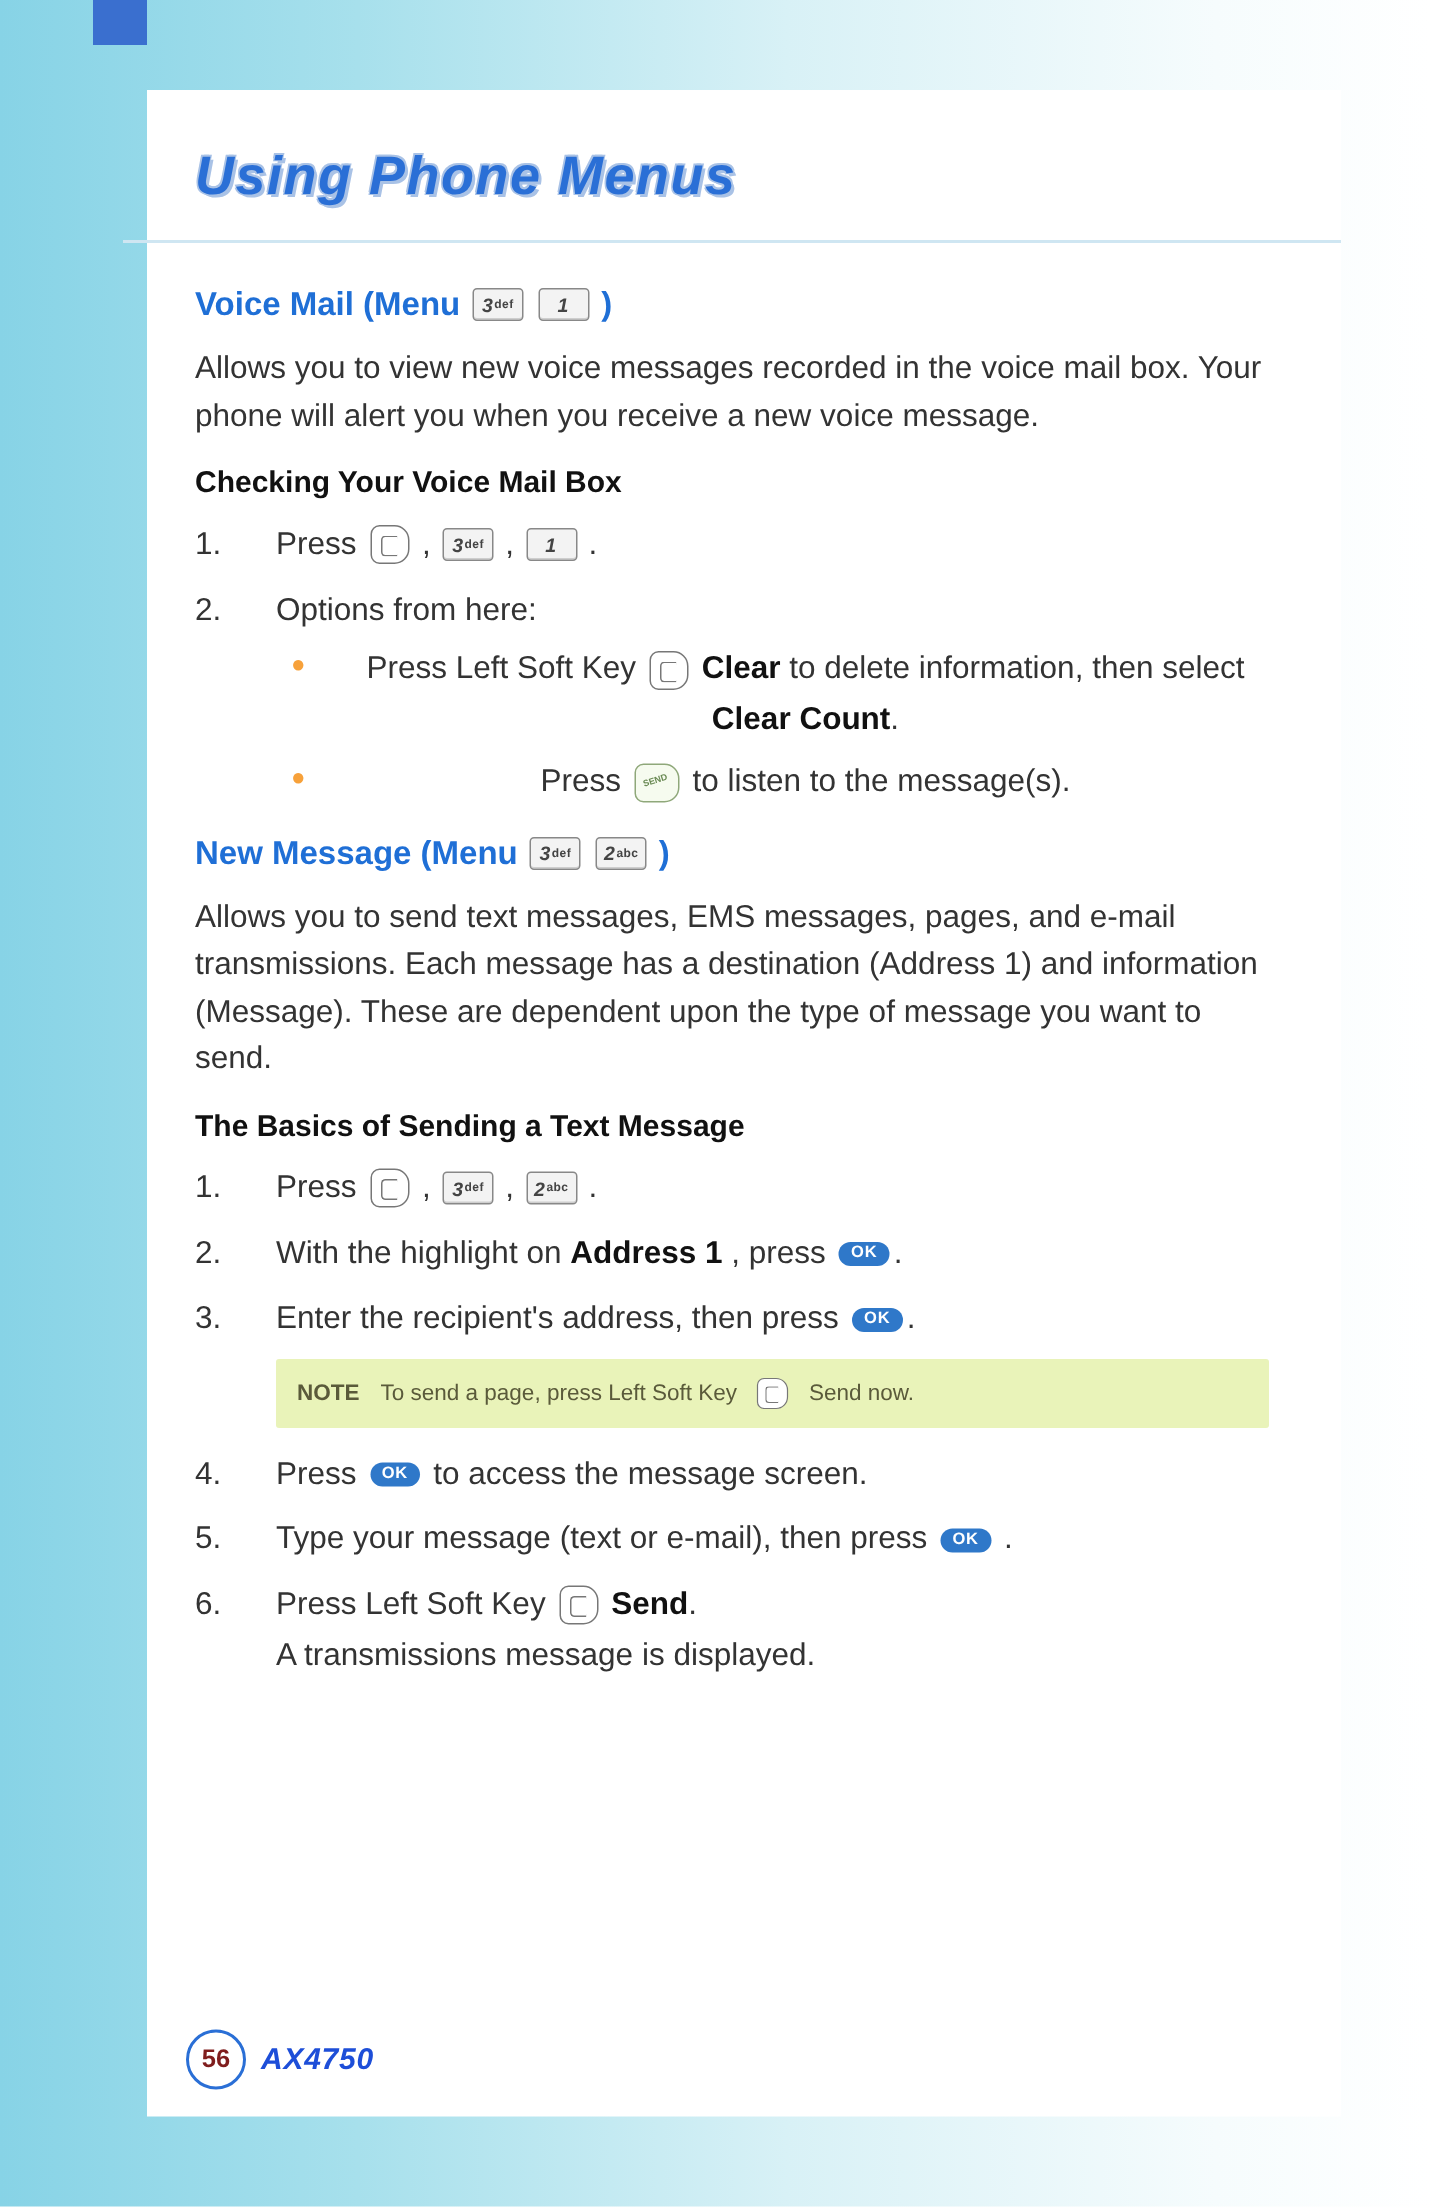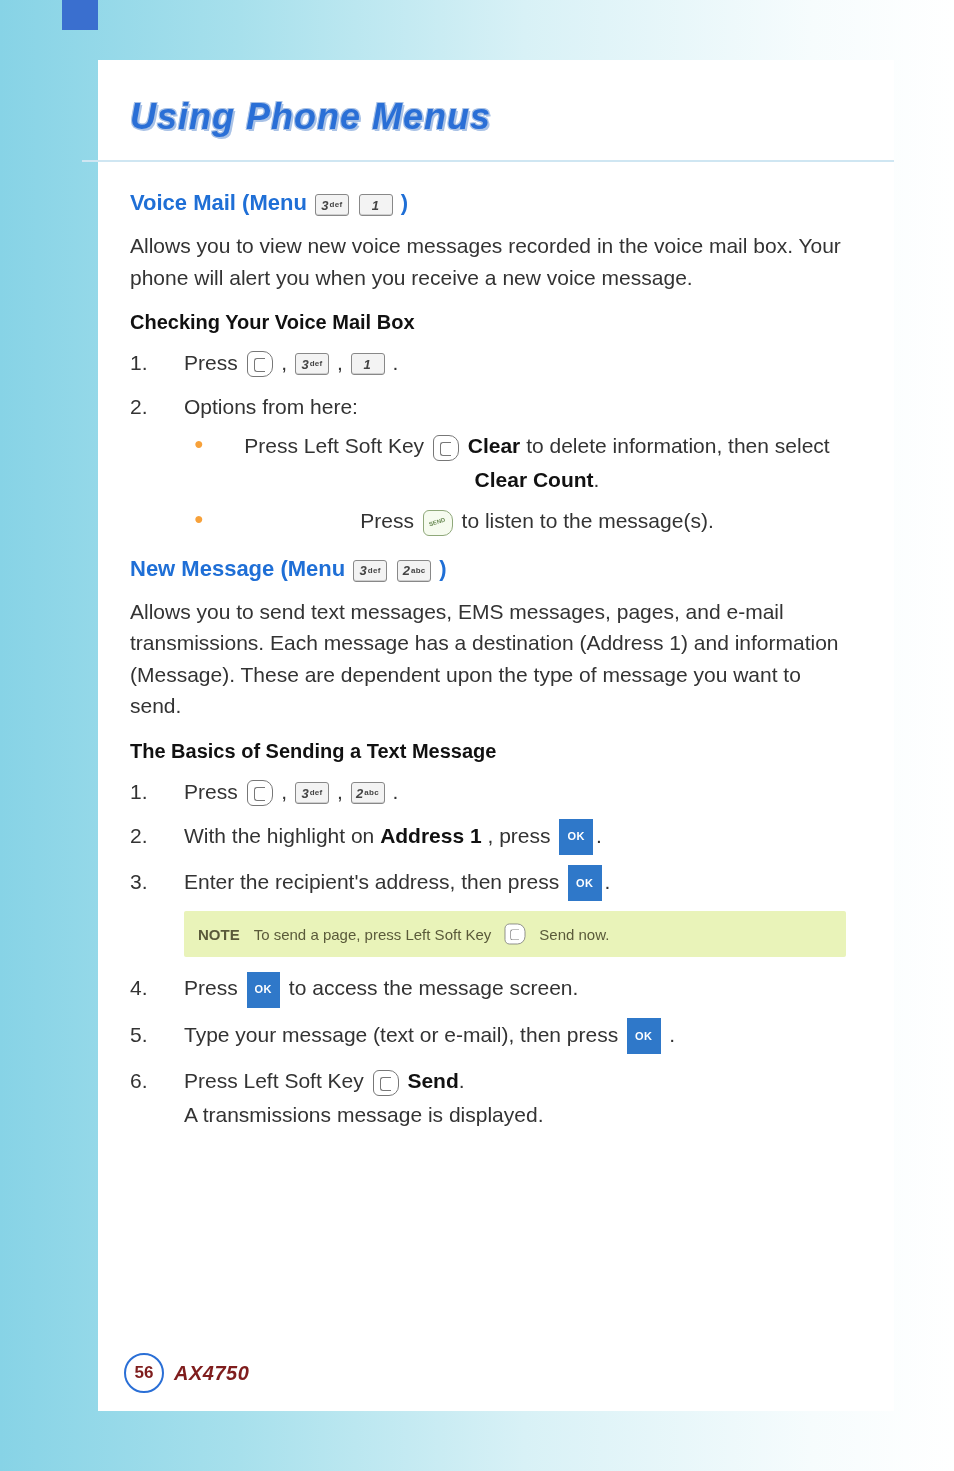--- a/index.html
+++ b/index.html
@@ -31,21 +31,21 @@
     letter-spacing: 1px;
     margin-bottom: 22px;
   }
   .rule { height: 2px; background: #cfe6f2; margin: 6px -48px 28px -48px; }
   .sub-blue {
     color: #1f6fd6;
     font-weight: 800;
     font-size: 22px;
     margin: 18px 0 14px 0;
     display: flex;
-    align-items: flex-end;
+    align-items: center;
     gap: 6px;
     flex-wrap: wrap;
   }
   .body-text {
     font-size: 21px;
     color: #333;
     line-height: 1.5;
     margin-bottom: 18px;
   }
   .sub-black {
@@ -137,23 +137,23 @@
     border-left: 1.4px solid #777;
     border-top: 1.4px solid #777;
     border-bottom: 1.4px solid #777;
     border-radius: 3px 0 0 3px;
   }
   .okpill {
     display: inline-flex;
     align-items: center;
     justify-content: center;
     vertical-align: middle;
-    height: 36px;
+    height: 16px;
     padding: 0 8px;
-    border-radius: 0;
+    border-radius: 10px;
     background: #2f78c9;
     color: #fff;
     font-size: 11px;
     font-weight: 800;
     letter-spacing: .5px;
     margin: 0 3px;
   }
   .sendkey {
     display: inline-flex;
     align-items: center;
@@ -198,21 +198,21 @@
     width: 40px; height: 40px;
     border: 2.2px solid #2a6fd6;
     border-radius: 50%;
     display: flex; align-items: center; justify-content: center;
     font-weight: 800; font-size: 17px; color: #7f1d1d;
     background: #fff;
   }
   .model {
     font-weight: 800;
     font-style: italic;
-    color: #7f1d1d;
+    color: #1d4ed8;
     font-size: 20px;
     letter-spacing: .5px;
   }
 </style>
 </head>
 <body>
 
 <div class="tab"></div>
 
 <div class="page">

